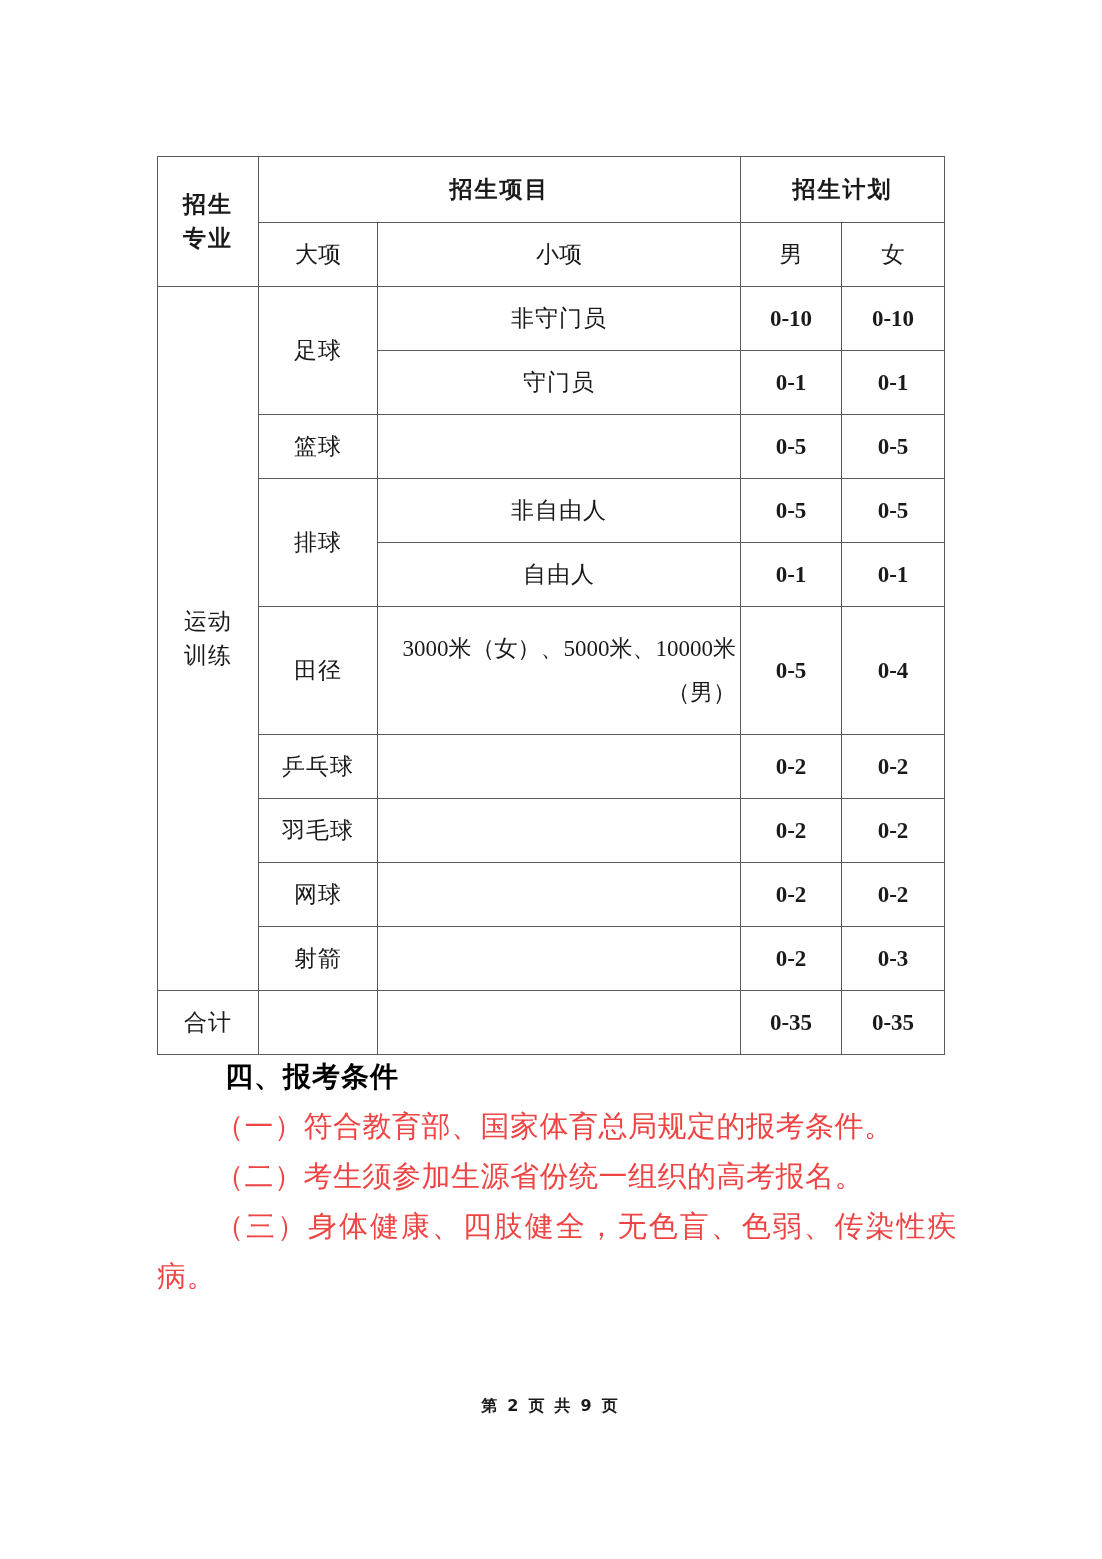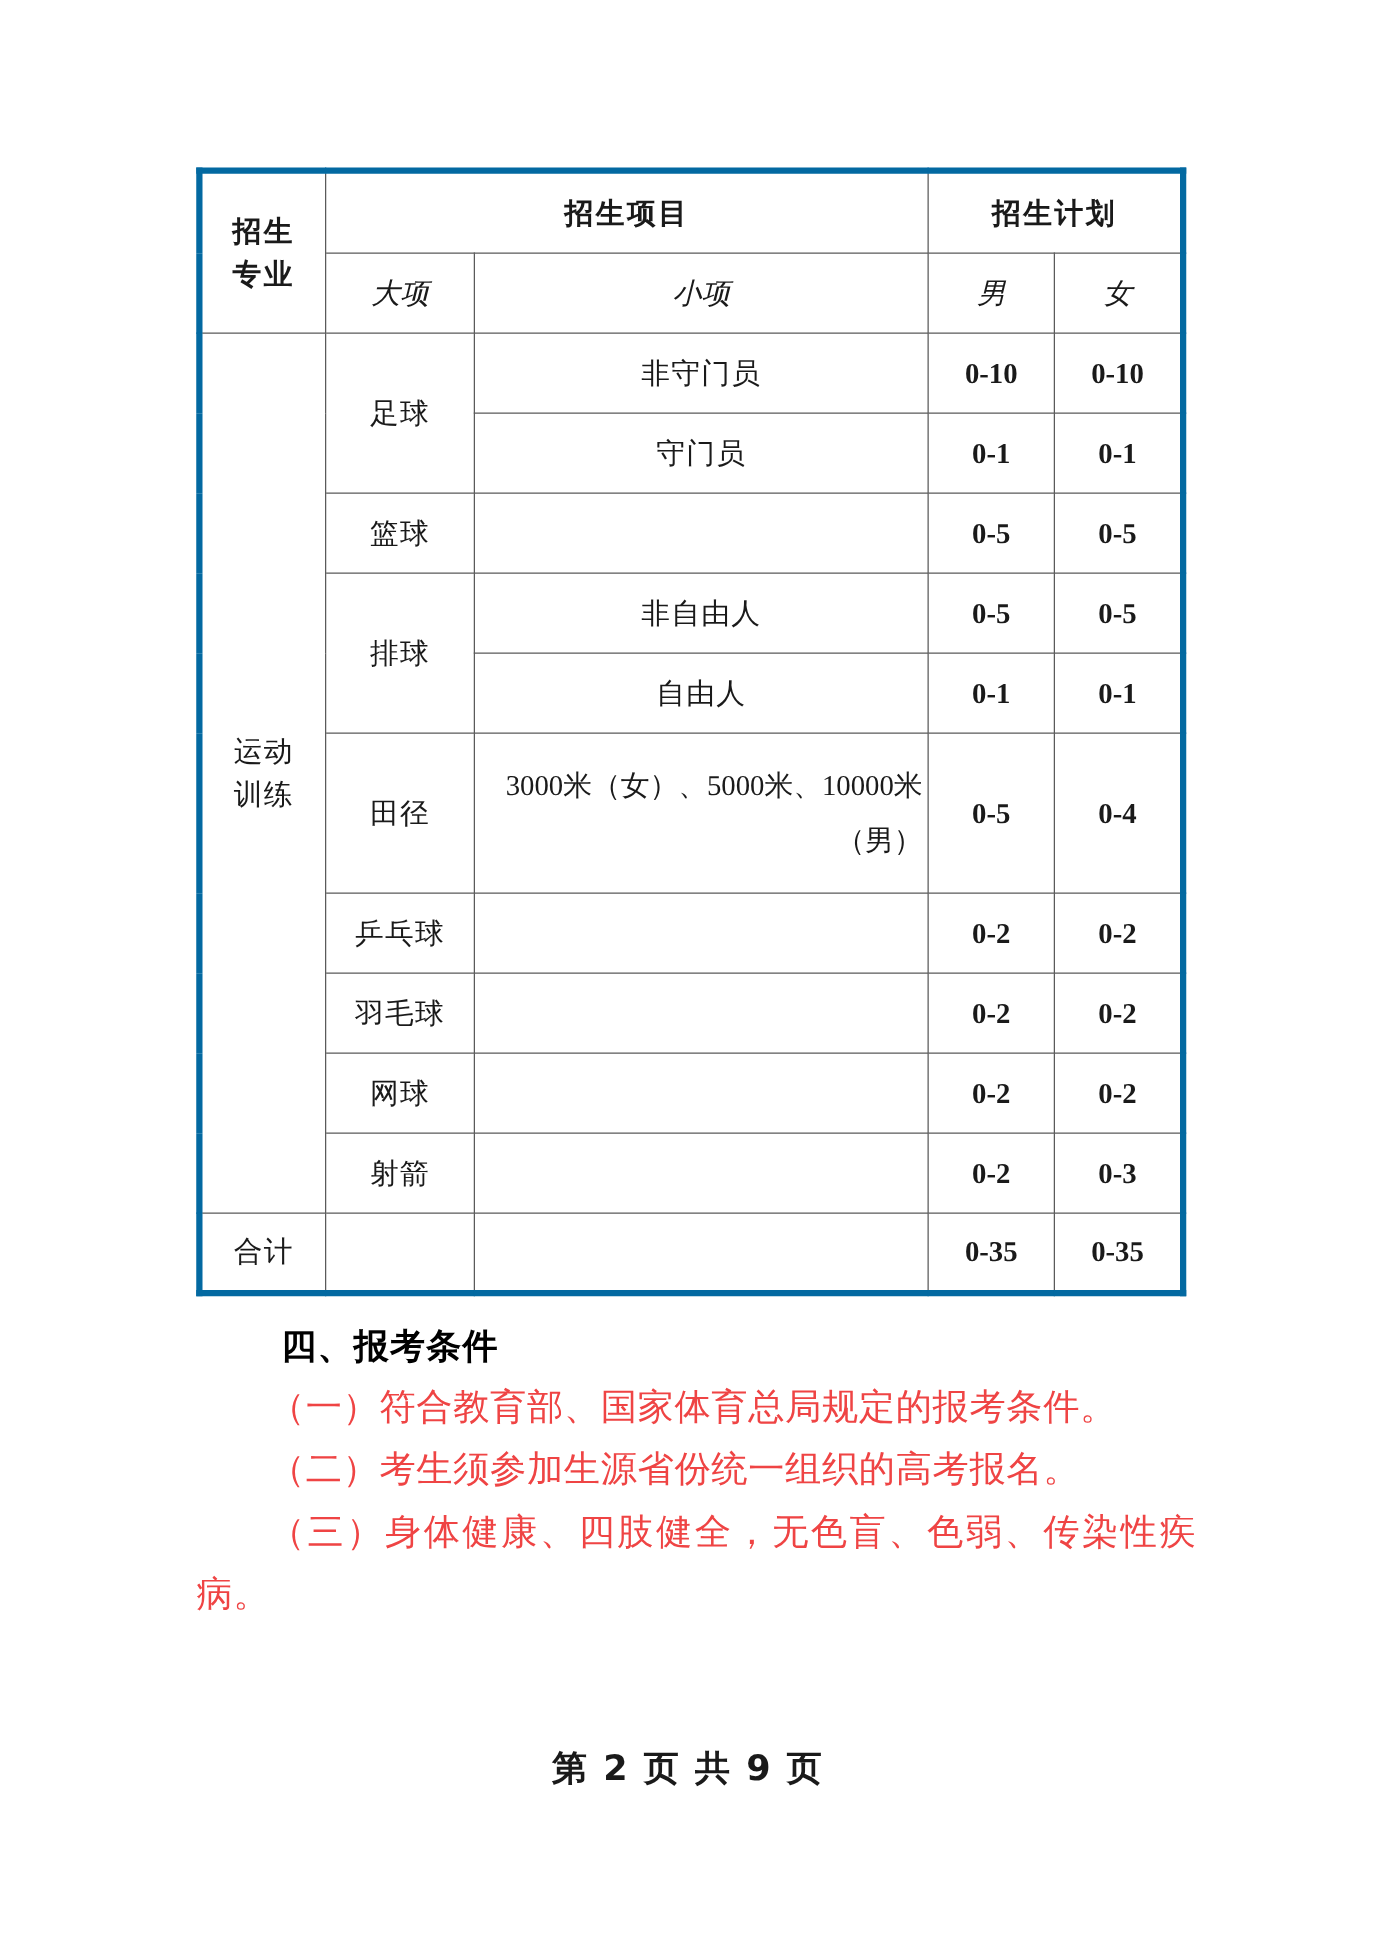--- a/index.html
+++ b/index.html
@@ -30,21 +30,22 @@
     position: absolute;
     left: 157px;
     top: 134px;
     width: 787px;
   }
 
   table.plan-table {
     border-collapse: collapse;
     width: 787px;
     table-layout: fixed;
-    border: 5px solid #0369a1;
+    border: 1px solid #0369a1;
+    margin-top: 22px;
   }
 
   table.plan-table td {
     border: 1px solid #5a5a5a;
     text-align: center;
     vertical-align: middle;
     font-family: "Liberation Serif", "DejaVu Serif", serif;
     font-size: 23px;
     color: #1a1a1a;
     padding: 0 4px;
@@ -93,21 +94,21 @@
   .cell-num {
     font-family: "DejaVu Sans", "Liberation Sans", sans-serif;
     font-weight: bold;
     font-size: 21px;
   }
 
   .stacked-head { display: block; }
 
   
   .r-head1 { height: 66px; }
-  .r-head2 { height: 64px; font-style: italic; }
+  .r-head2 { height: 64px; }
   .r-tall  { height: 64px; }
   .r-track { height: 128px; }
   .r-total { height: 64px; }
 
   
   .body-text {
     position: absolute;
     left: 157px;
     top: 1058px;
     width: 800px;
@@ -134,21 +135,21 @@
     text-justify: inter-ideograph;
   }
 
   
   .footer {
     position: absolute;
     left: 0;
     top: 1396px;
     width: 1102px;
     text-align: center;
-    font-size: 28px;
+    font-size: 16px;
     letter-spacing: 3px;
     font-weight: bold;
     color: #1a1a1a;
   }
   .footer .pg-num {
     font-family: "DejaVu Sans", "Liberation Sans", sans-serif;
   }
 </style>
 </head>
 <body>

